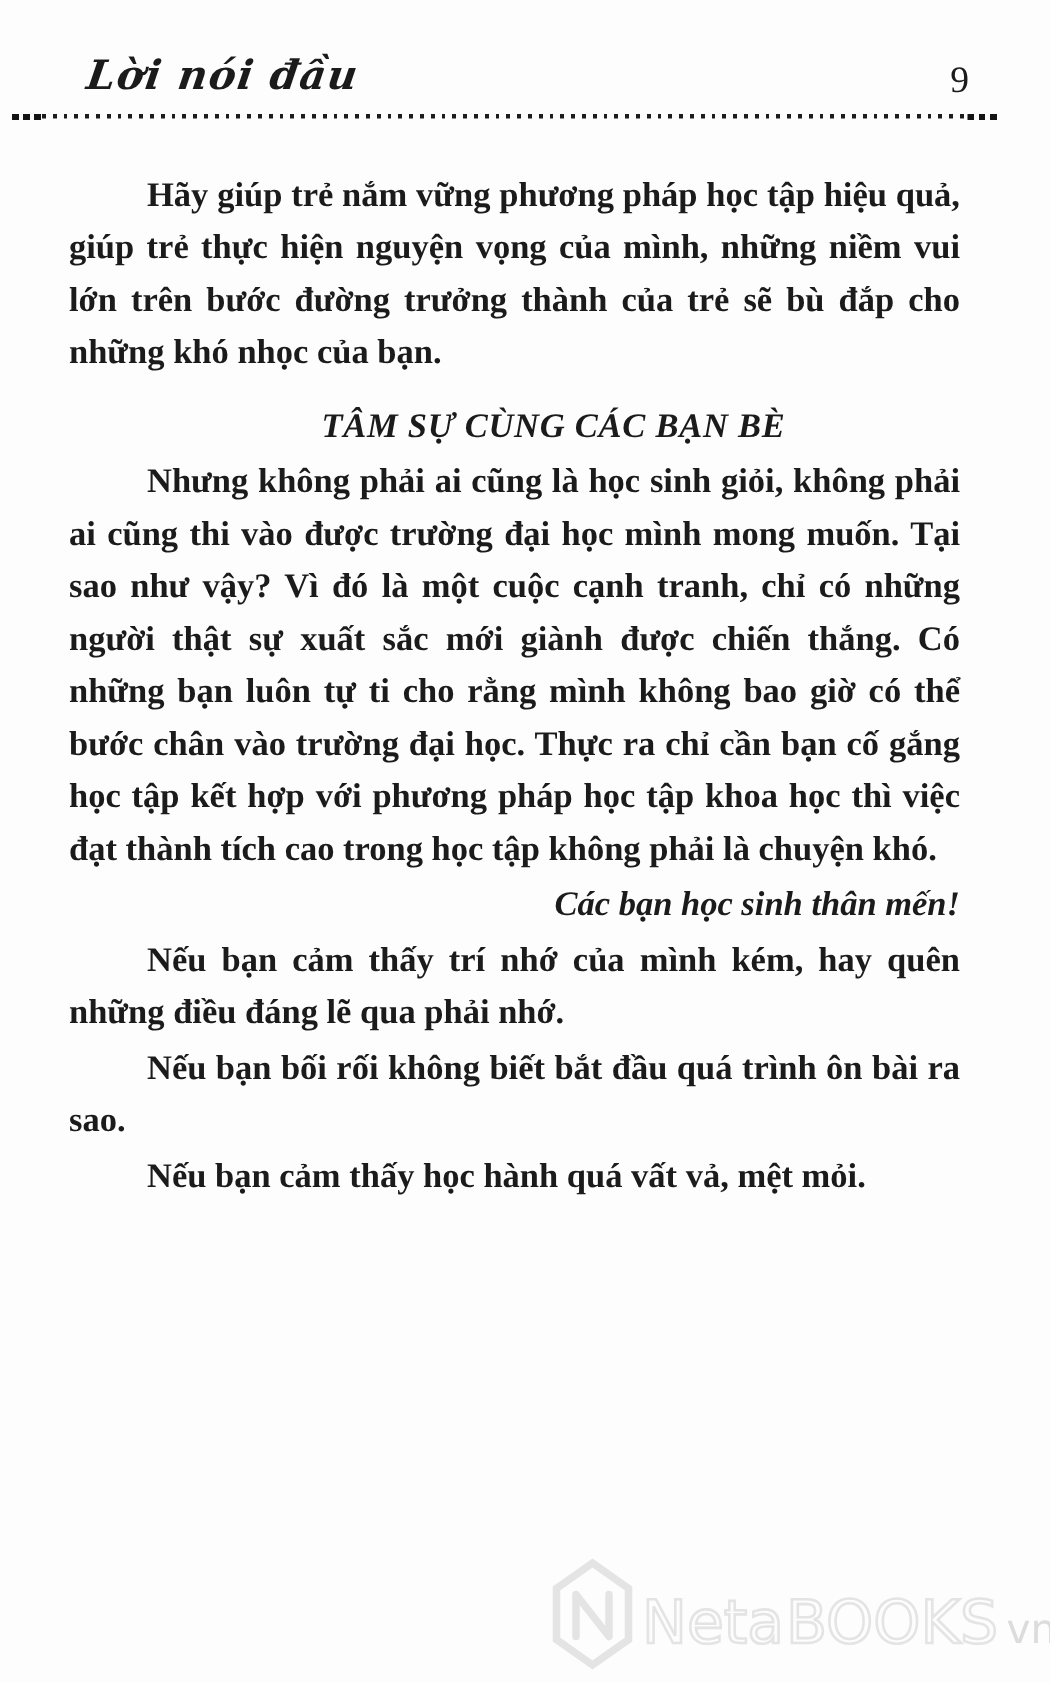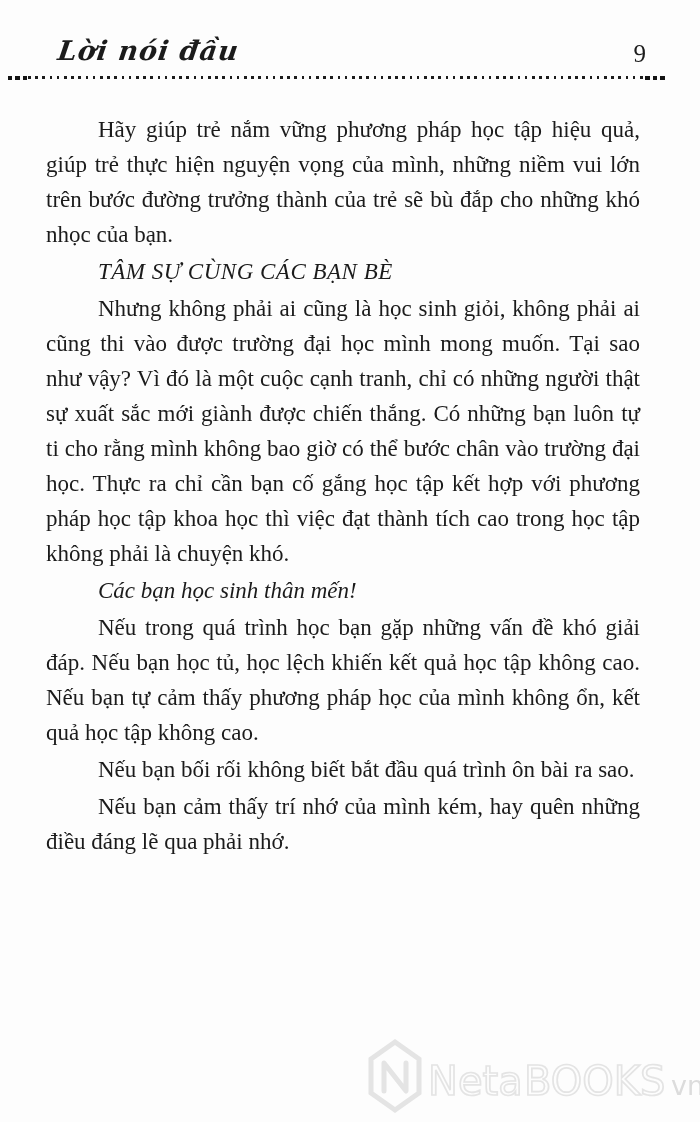--- a/index.html
+++ b/index.html
@@ -46,34 +46,35 @@
     height: 3px;
     background: repeating-linear-gradient(to right, #1c1c1c 0 2.6px, transparent 2.6px 7.2px);
   }
   .content {
     position: relative;
     z-index: 1;
     margin: 32px 60px 0 46px;
     font-size: 23px;
     line-height: 35px;
     text-align: justify;
+    font-weight: bold;
   }
   .content p {
     text-indent: 52px;
     margin-bottom: 2px;
   }
   .content p.heading {
     font-style: italic;
-    margin-top: 2px;
+    margin-top: 14px;
     letter-spacing: 0.5px;
-    text-align: left;
+    text-align: center;
   }
   .content p.salutation {
     font-style: italic;
-    text-align: left;
+    text-align: right;
   }
   .watermark {
     position: absolute;
     left: 368px;
     top: 1034px;
     z-index: 0;
   }
 </style>
 </head>
 <body>
@@ -99,16 +100,16 @@
   <span class="end-dots"></span>
   <span class="mid-dots"></span>
   <span class="end-dots"></span>
 </div>
 
 <div class="content">
   <p class="body">Hãy giúp trẻ nắm vững phương pháp học tập hiệu quả, giúp trẻ thực hiện nguyện vọng của mình, những niềm vui lớn trên bước đường trưởng thành của trẻ sẽ bù đắp cho những khó nhọc của bạn.</p>
   <p class="heading">TÂM SỰ CÙNG CÁC BẠN BÈ</p>
   <p class="body">Nhưng không phải ai cũng là học sinh giỏi, không phải ai cũng thi vào được trường đại học mình mong muốn. Tại sao như vậy? Vì đó là một cuộc cạnh tranh, chỉ có những người thật sự xuất sắc mới giành được chiến thắng. Có những bạn luôn tự ti cho rằng mình không bao giờ có thể bước chân vào trường đại học. Thực ra chỉ cần bạn cố gắng học tập kết hợp với phương pháp học tập khoa học thì việc đạt thành tích cao trong học tập không phải là chuyện khó.</p>
   <p class="salutation">Các bạn học sinh thân mến!</p>
-  <p class="body">Nếu trong quá trình học bạn gặp những vấn đề khó giải đáp. Nếu bạn học tủ, học lệch khiến kết quả học tập không cao. Nếu bạn tự cảm thấy phương pháp học của mình không ổn, kết quả học tập không cao.</p>
+  <p class="body">Nếu bạn cảm thấy trí nhớ của mình kém, hay quên những điều đáng lẽ qua phải nhớ.</p>
   <p class="body">Nếu bạn bối rối không biết bắt đầu quá trình ôn bài ra sao.</p>
-  <p class="body">Nếu bạn cảm thấy trí nhớ của mình kém, hay quên những điều đáng lẽ qua phải nhớ.</p>
+  <p class="body">Nếu bạn cảm thấy học hành quá vất vả, mệt mỏi.</p>
 </div>
 
 </body></html>

